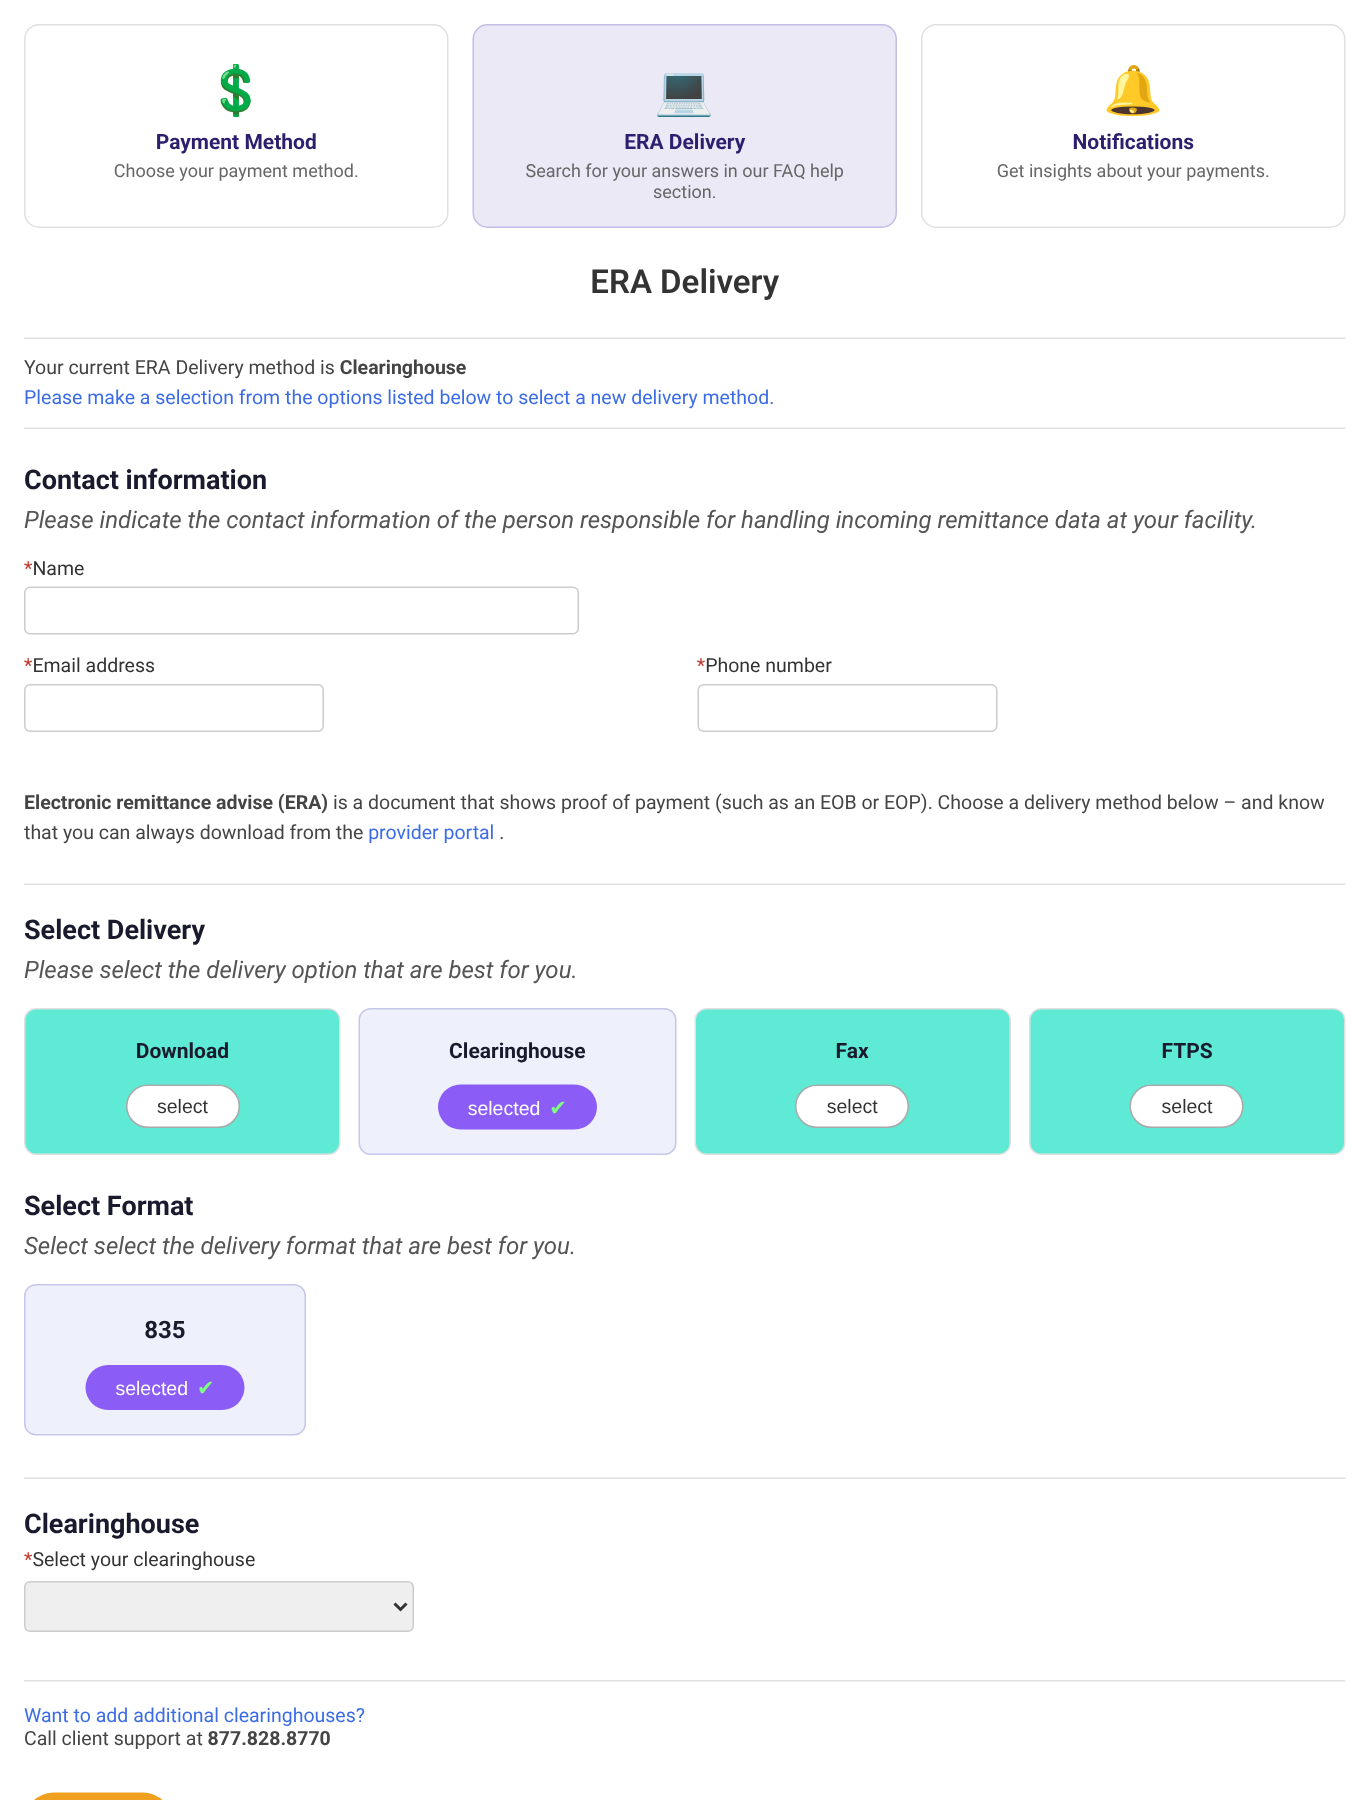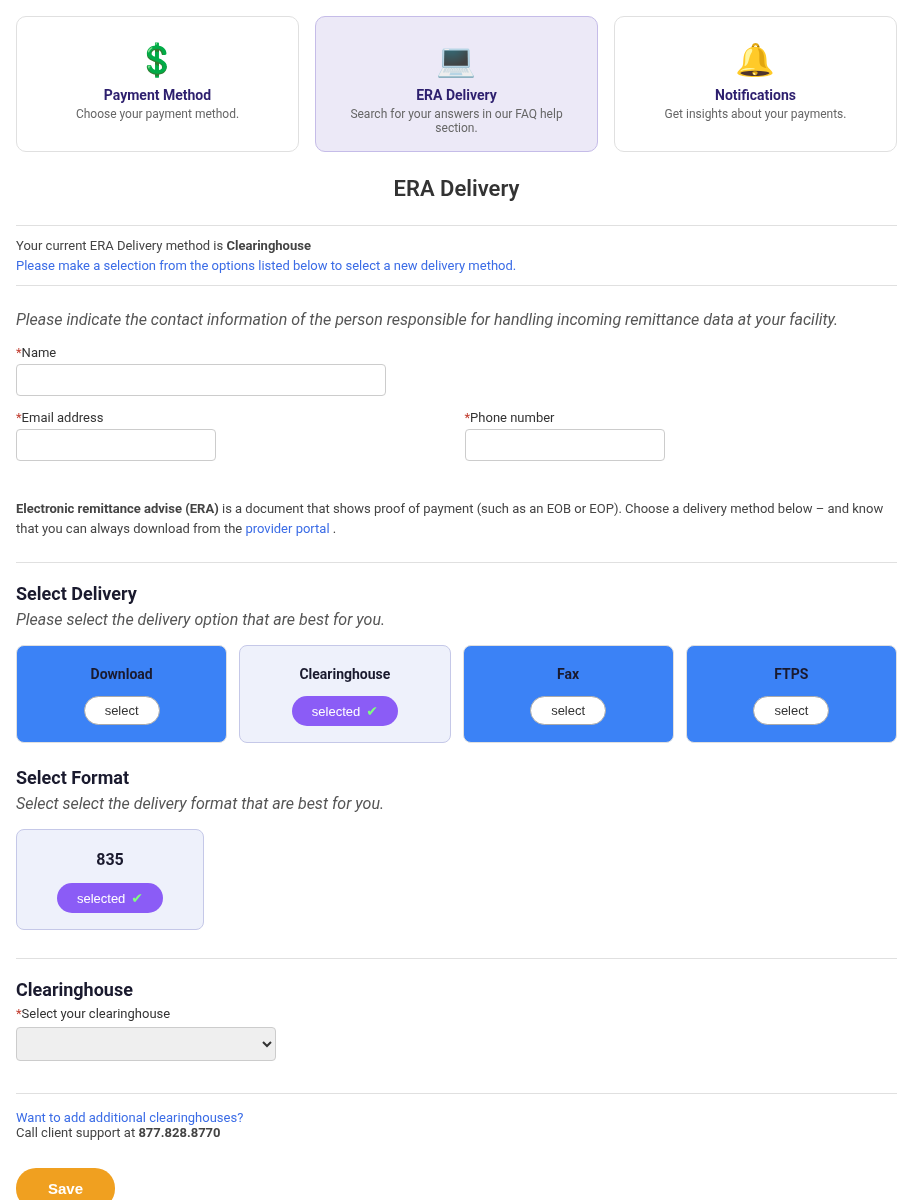--- a/index.html
+++ b/index.html
@@ -37,21 +37,21 @@
     .form-row .form-group { flex: 1; }
 
     
     .era-info { font-size: 13px; color: #444; margin-bottom: 24px; line-height: 1.5; }
     .era-info strong { font-weight: 700; }
     .era-info a { color: #3b6ce6; text-decoration: none; }
 
     
     .delivery-section { margin-bottom: 24px; }
     .delivery-cards { display: flex; gap: 12px; margin-top: 4px; }
-    .delivery-card { flex: 1; border: 1.5px solid #e0e0e0; border-radius: 8px; padding: 20px 12px 16px; text-align: center; background: #3b82f6; }
+    .delivery-card { flex: 1; border: 1.5px solid #e0e0e0; border-radius: 8px; padding: 20px 12px 16px; text-align: center; background: #5eead4; }
     .delivery-card.selected { background: #eef1fb; border-color: #c5c8e8; }
     .delivery-card .delivery-title { font-weight: 700; font-size: 14px; color: #1a1a2e; margin-bottom: 14px; }
     .btn-select { border: 1.5px solid #aaa; border-radius: 20px; padding: 6px 20px; background: #fff; color: #333; font-size: 13px; cursor: pointer; }
     .btn-selected { border: none; border-radius: 20px; padding: 7px 20px; background: #8b5cf6; color: #fff; font-size: 13px; cursor: pointer; display: inline-flex; align-items: center; gap: 6px; }
     .btn-selected .check { color: #7fff7f; font-size: 14px; }
 
     
     .format-section { margin-bottom: 28px; }
     .format-cards { display: flex; gap: 12px; margin-top: 4px; }
     .format-card { width: 188px; border: 1.5px solid #e0e0e0; border-radius: 8px; padding: 20px 12px 16px; text-align: center; background: #eef1fb; border-color: #c5c8e8; }
@@ -102,20 +102,21 @@
   <div class="info-bar">
     <p>
       <span>Your current ERA Delivery method is</span> <strong>Clearinghouse</strong>
     </p>
     <a href="#">
       <span>Please make a selection from the options listed below to select a new delivery method.</span>
     </a>
   </div>
 
   <div class="contact-section">
+    <h2 class="section-title">Contact information</h2>
     <p class="section-desc">Please indicate the contact information of the person responsible for handling incoming remittance data at your facility.</p>
 
     <div class="form-group">
       <label class="form-label">
         <span class="required">*</span><span>Name</span>
       </label>
       <input type="text" class="form-input" style="max-width: 370px;">
     </div>
 
     <div class="form-row">

